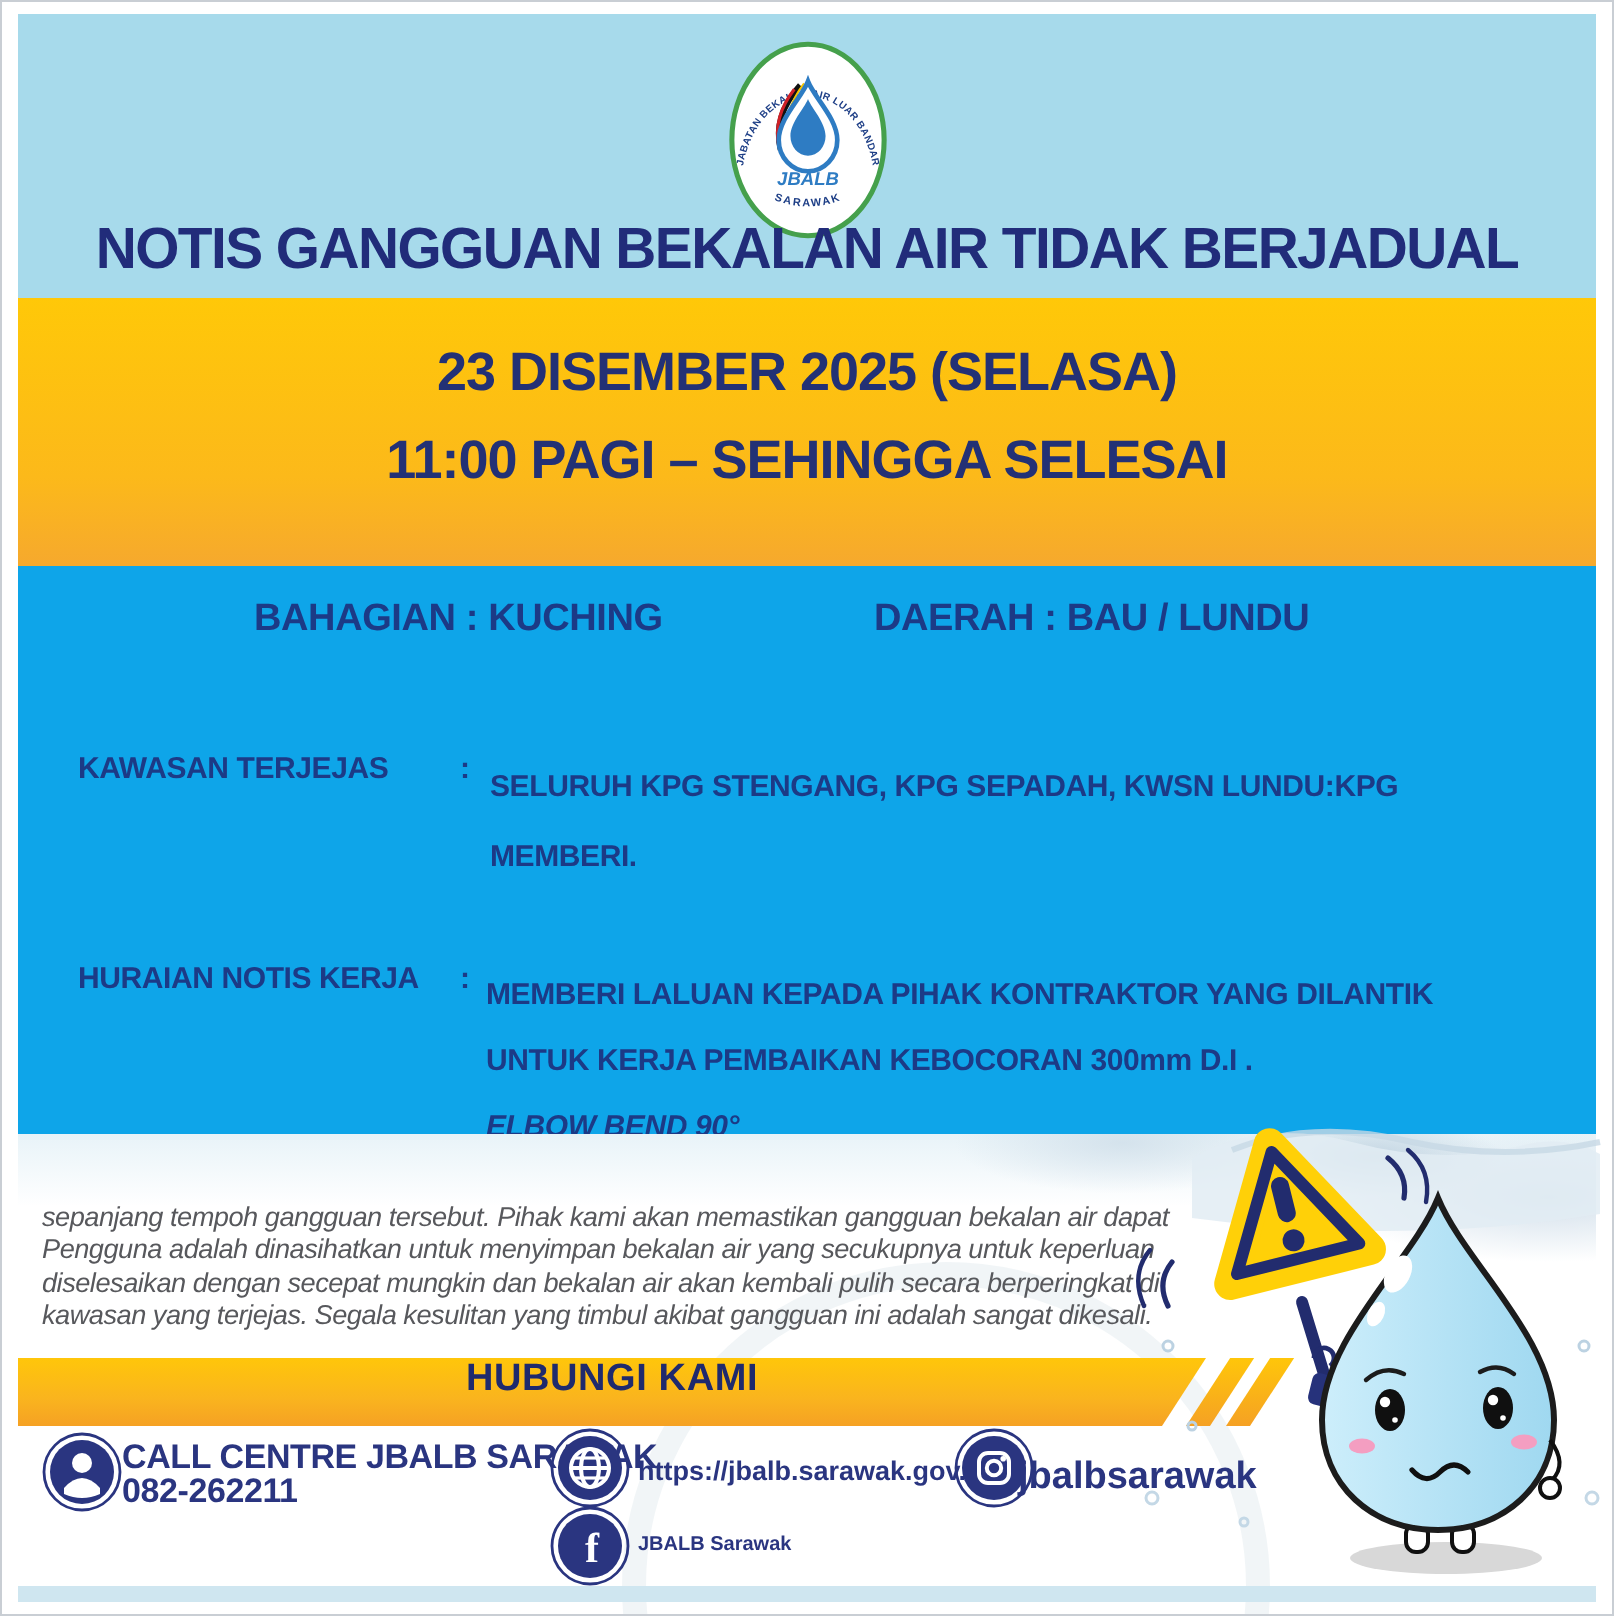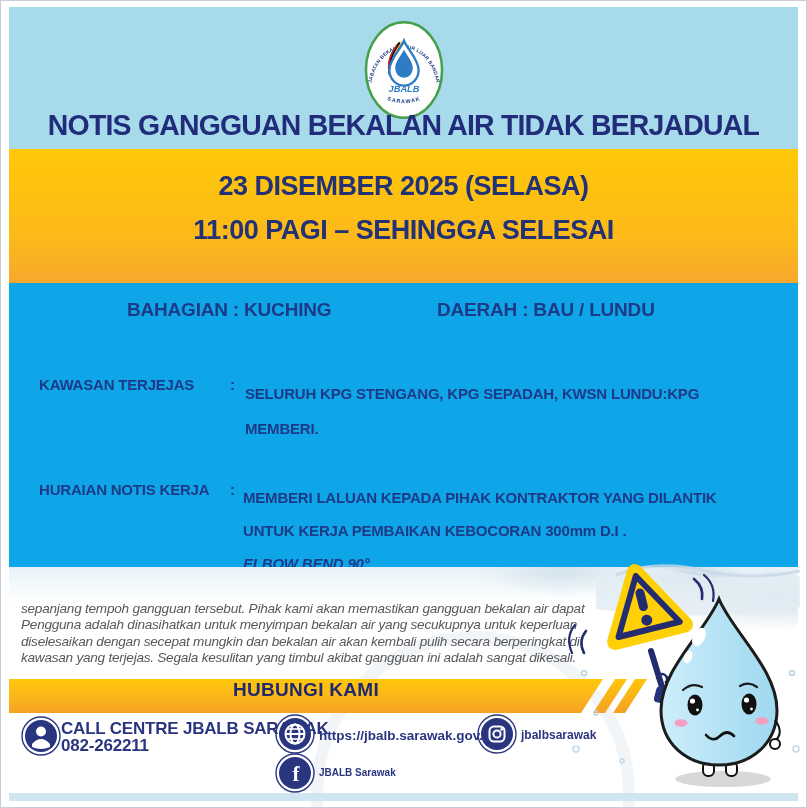--- a/index.html
+++ b/index.html
@@ -69,21 +69,21 @@
     top:678px;width:12px;height:34px;z-index:4;
     background:linear-gradient(180deg,#ffc60a,#f5a124);
     transform:skewX(-33deg);transform-origin:bottom left;
   }
   .s1{left:592px;}.s2{left:612px;}
   
   .fico{width:40px;height:40px;z-index:3;}
   .ftxt{color:#2a3580;font-weight:bold;z-index:3;}
   .call-txt{left:60px;top:719px;font-size:17px;line-height:17px;letter-spacing:-0.2px;}
   .web-txt{left:318px;top:727px;font-size:13.5px;}
-  .insta-txt{left:520px;top:727px;font-size:12px;}
+  .insta-txt{left:508px;top:727px;font-size:19px;}
   .fb-txt{left:318px;top:766px;font-size:10px;}
   .bstrip{top:792px;left:8px;right:8px;height:8px;background:#cfe6f0;z-index:5;}
   .mascotsvg{top:552px;left:555px;width:246px;height:242px;z-index:6;}
 </style>
 </head>
 <body>
 
 <div class="frame">
 
   <div class="abs header">

